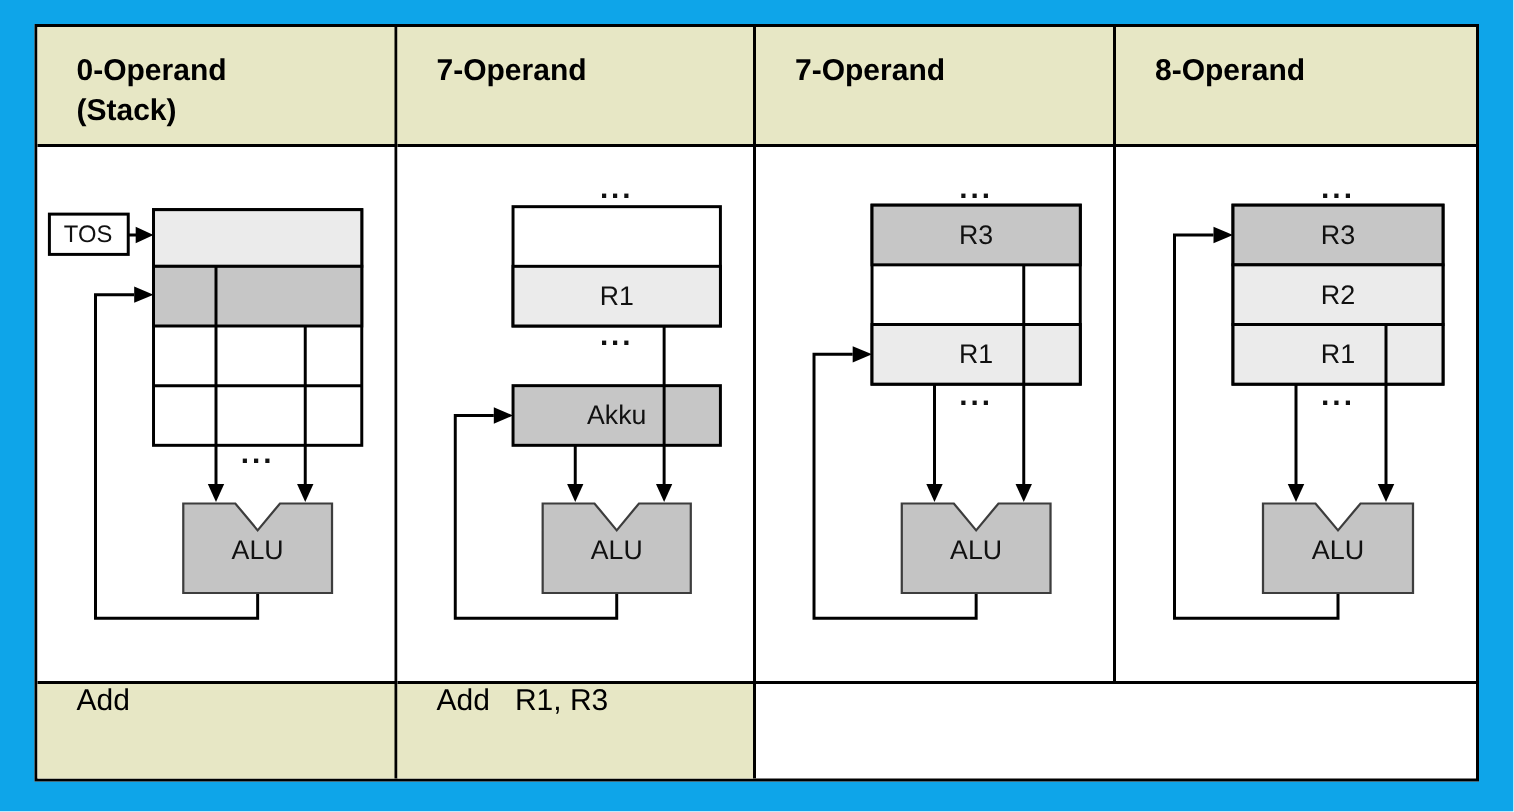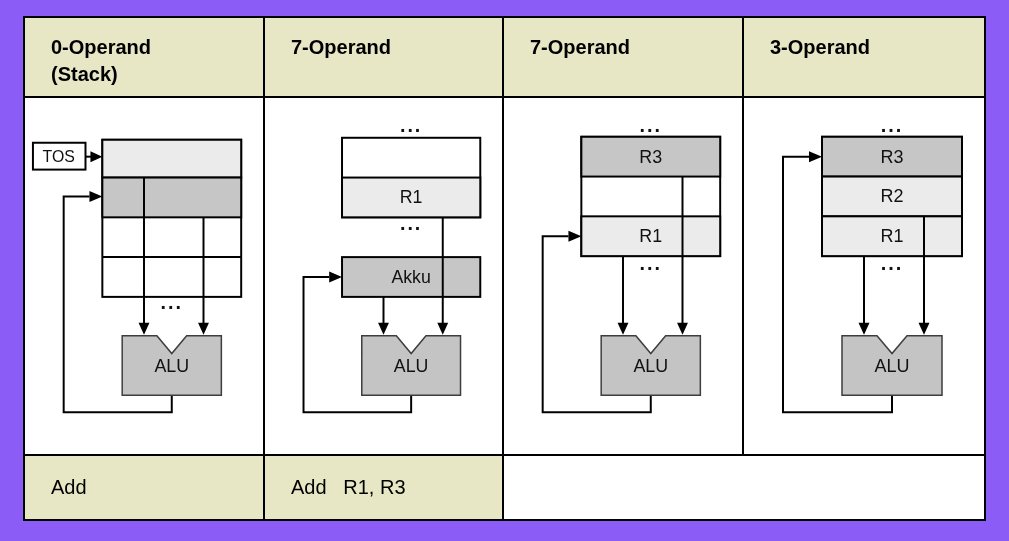--- a/index.html
+++ b/index.html
@@ -1,38 +1,38 @@
 <!DOCTYPE html>
 <html><head>
 <meta charset="utf-8">
 <style>
   html, body { margin: 0; padding: 0; background: #ffffff; }
   .page {
-    position: relative; width: 1009px; height: 541px; background: #8b5cf6;
+    position: relative; width: 1009px; height: 541px; background: #0ea5e9;
     font-family: "Liberation Sans", sans-serif; color: #000;
     overflow: hidden;
   }
   .isa-table {
     position: absolute; left: 23px; top: 16px; width: 963px; height: 505px;
     box-sizing: border-box; border: 2px solid #000;
     display: grid;
     grid-template-columns: 240px 239px 240px 240px;
     grid-template-rows: 80px 358px 63px;
     background: #ffffff;
   }
   .cell { box-sizing: border-box; border-right: 2px solid #000; overflow: hidden; }
   .cell.last { border-right: none; }
   .head {
     background: #e7e7c5; border-bottom: 2px solid #000;
     padding: 16px 6px 0 26px; font-weight: bold; font-size: 20px; line-height: 27px;
   }
   .bodyc { background: #ffffff; border-bottom: 2px solid #000; position: relative; }
   .bodyc svg { display: block; width: 100%; height: 100%; }
   .foot {
-    background: #e7e7c5; display: flex; align-items: center;
+    background: #e7e7c5; display: flex; align-items: flex-start;
     padding-left: 26px; font-size: 20px; white-space: pre;
   }
   
   .stroke2 { stroke: #000; stroke-width: 2; }
   .nofill { fill: none; }
   .whitebox { fill: #ffffff; }
   .lightcell { fill: #ebebeb; }
   .darkcell { fill: #c6c6c6; }
   .alu { fill: #c4c4c4; stroke: #3d3d3d; stroke-width: 1.5; }
   .ah { fill: #000; stroke: none; }
@@ -50,21 +50,21 @@
       <div>0-Operand</div>
       <div>(Stack)</div>
     </div>
     <div class="cell head">
       <div>7-Operand</div>
     </div>
     <div class="cell head">
       <div>7-Operand</div>
     </div>
     <div class="cell head last">
-      <div>3-Operand</div>
+      <div>8-Operand</div>
     </div>
 
     <div class="cell bodyc">
       <svg viewBox="0 0 240 358" preserveAspectRatio="none">
 
         <rect class="whitebox stroke2" x="78" y="42" width="140" height="158"></rect>
         <rect class="lightcell stroke2" x="78" y="42" width="140" height="38"></rect>
         <rect class="darkcell stroke2" x="78" y="80" width="140" height="40"></rect>
         <line class="stroke2" x1="78" y1="160" x2="218" y2="160"></line>
 

